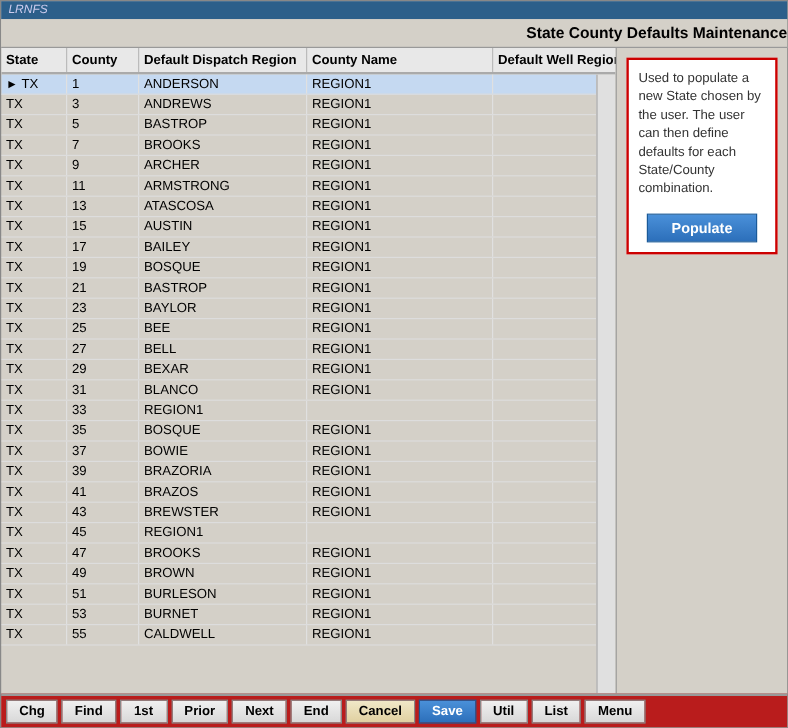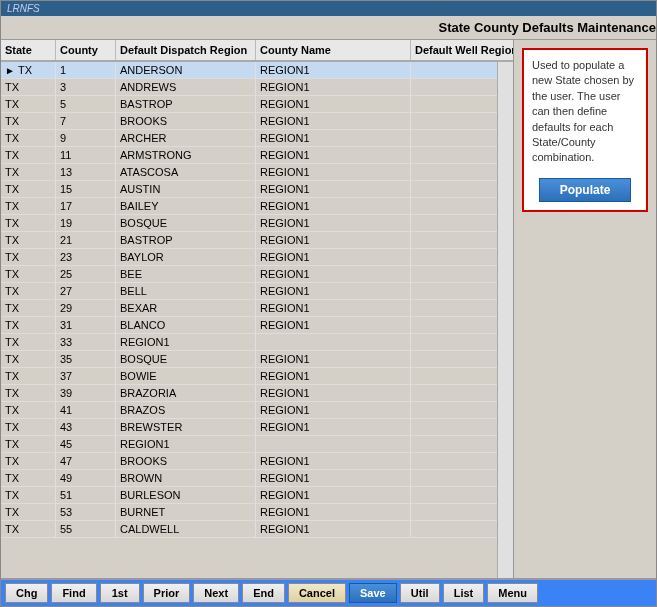--- a/index.html
+++ b/index.html
@@ -123,21 +123,21 @@
       cursor: pointer;
       margin-top: 4px;
     }
     .scrollbar-spacer {
       width: 16px;
       background: #e0e0e0;
       border-left: 1px solid #aaa;
     }
     .toolbar {
       display: flex;
-      background: #3b82f6;
+      background: #b91c1c;
       border-top: 2px solid #999;
       padding: 3px 4px;
       gap: 3px;
     }
     .toolbar-btn {
       background: linear-gradient(to bottom, #f0f0f0, #d8d8d8);
       border: 1px solid #888;
       padding: 3px 10px;
       font-size: 11px;
       font-weight: bold;

